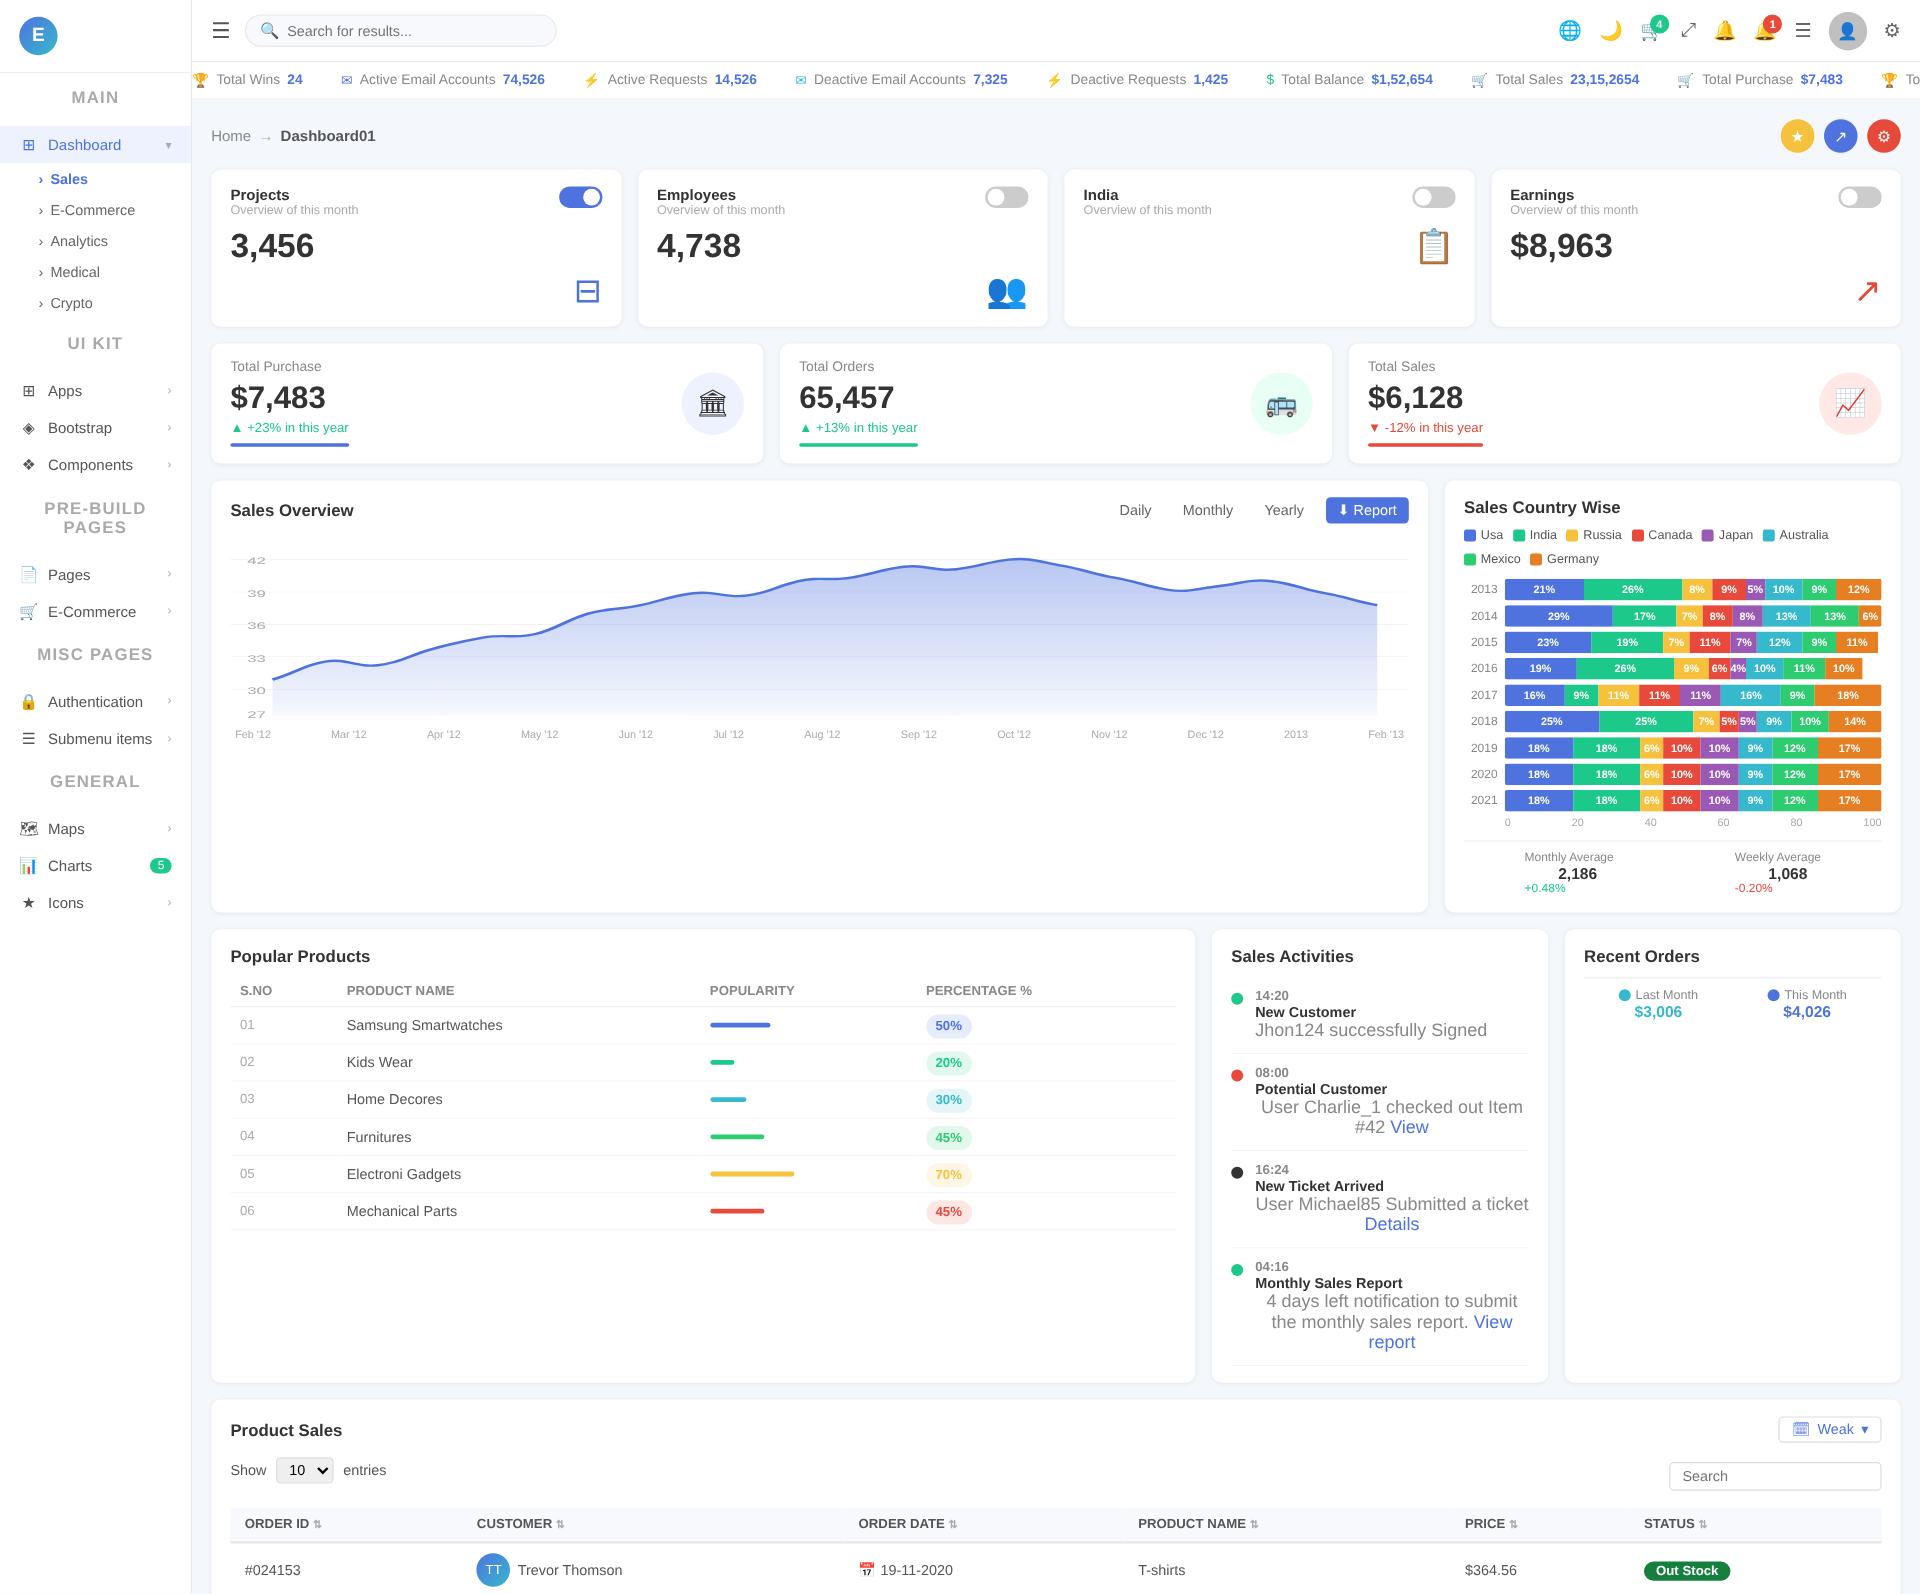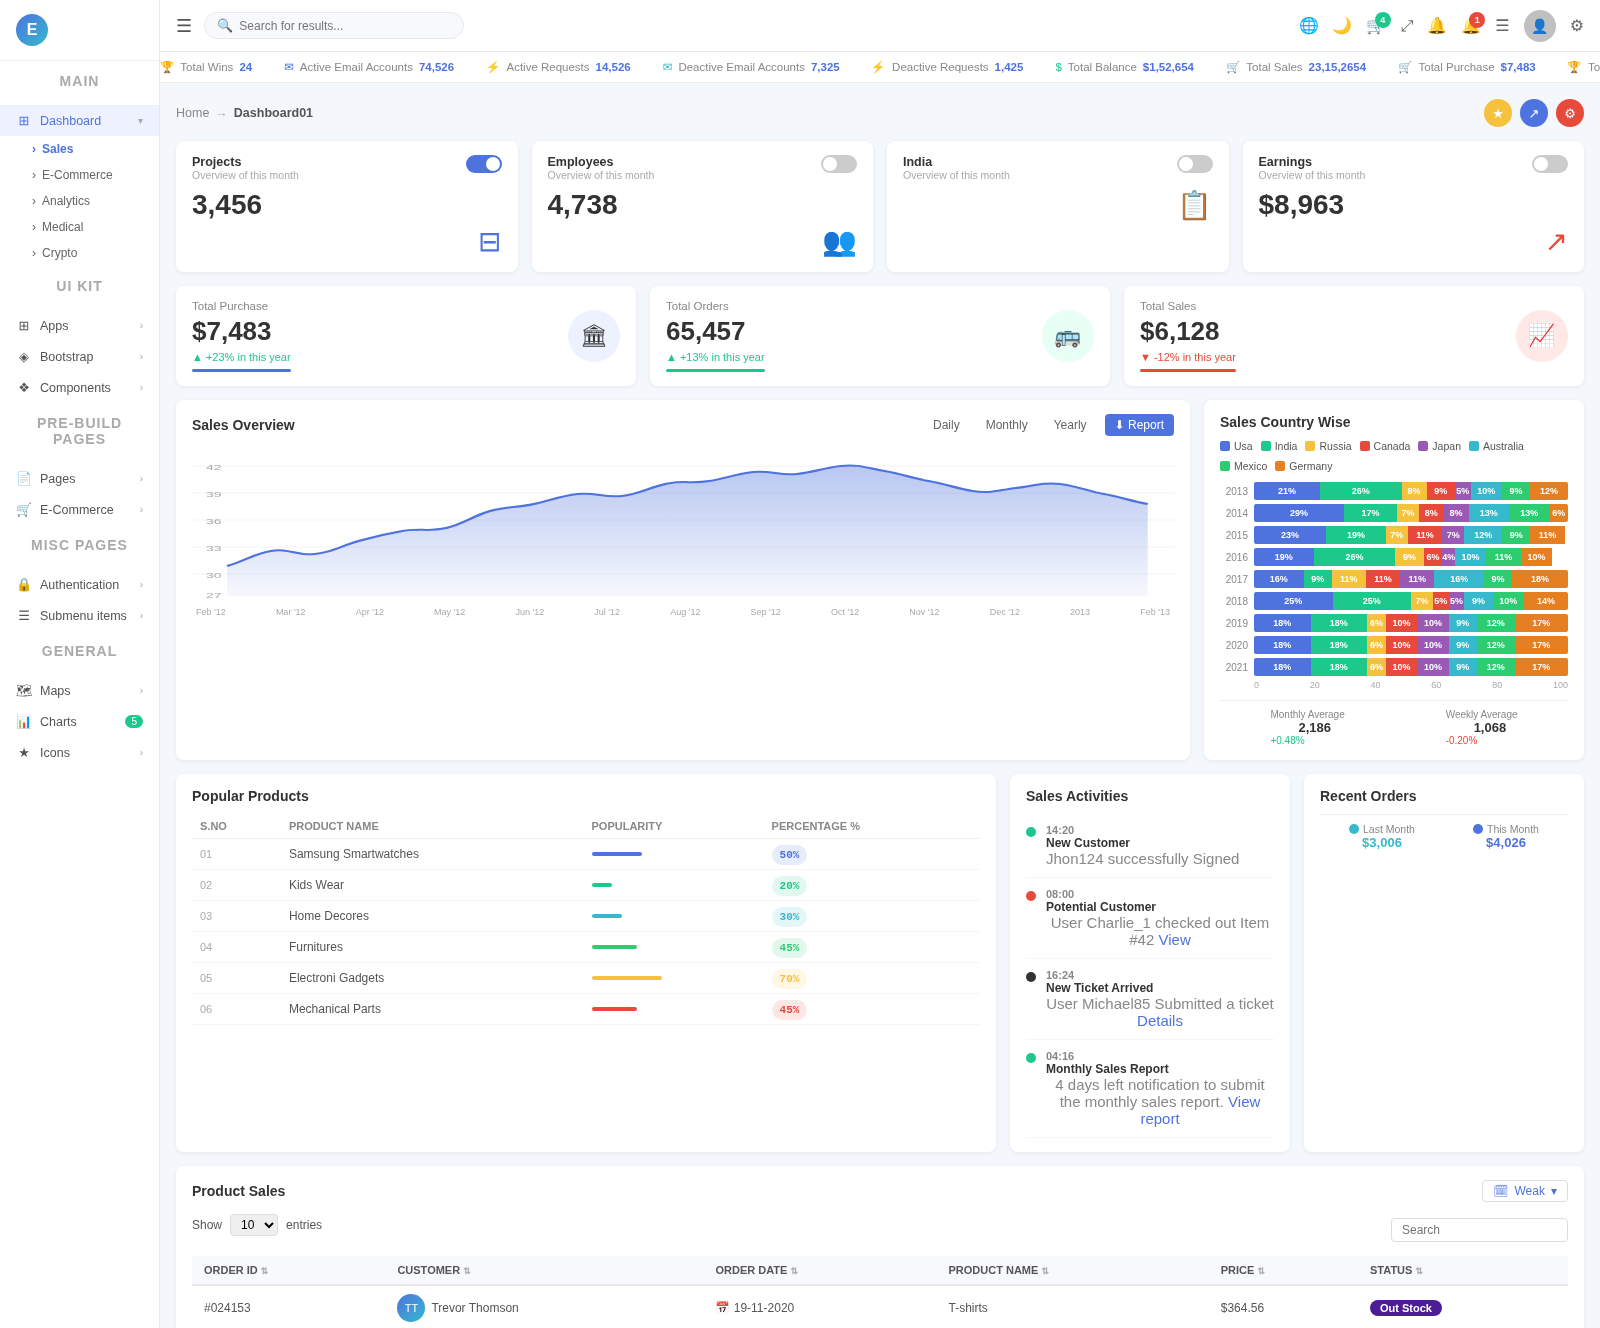--- a/index.html
+++ b/index.html
@@ -110,21 +110,21 @@
 
     
     .bottom-section { display: grid; grid-template-columns: 1fr 280px 280px; gap: 14px; margin-bottom: 14px; }
 
     
     .prod-table { width: 100%; border-collapse: collapse; font-size: 12px; }
     .prod-table th { font-size: 11px; font-weight: 700; color: #888; text-transform: uppercase; padding: 6px 8px; border-bottom: 1px solid #eee; text-align: left; }
     .prod-table td { padding: 8px 8px; border-bottom: 1px solid #f5f5f5; color: #555; vertical-align: middle; }
     .prod-table td:first-child { color: #aaa; font-size: 11px; }
     .pop-bar { height: 4px; border-radius: 2px; }
-    .pct-badge { background: #eef2ff; color: #4e73df; border-radius: 12px; padding: 4px 8px; font-size: 11px; font-weight: 600; font-family: Liberation Mono, monospace; }
+    .pct-badge { background: #eef2ff; color: #4e73df; border-radius: 12px; padding: 4px 8px; font-size: 11px; font-weight: 600; }
 
     
     .activity-list { list-style: none; }
     .act-item { display: flex; gap: 10px; padding: 10px 0; border-bottom: 1px solid #f5f5f5; }
     .act-dot { width: 10px; height: 10px; border-radius: 50%; margin-top: 3px; flex-shrink: 0; }
     .act-time { font-size: 11px; color: #888; font-weight: 600; }
     .act-title { font-size: 12px; font-weight: 600; color: #333; }
     .act-desc { font-size: 15px; color: #888; text-align: center; }
     .act-link { color: #4e73df; cursor: pointer; text-decoration: none; }
 
@@ -143,21 +143,21 @@
     .product-sales-section { background: white; border-radius: 8px; padding: 14px 16px; box-shadow: 0 1px 4px rgba(0,0,0,0.07); }
     .ps-header { display: flex; align-items: center; justify-content: space-between; margin-bottom: 12px; }
     .ps-title { font-size: 14px; font-weight: 600; }
     .ps-filter { display: flex; align-items: center; gap: 6px; font-size: 12px; color: #4e73df; cursor: pointer; border: 1px solid #ddd; padding: 3px 10px; border-radius: 4px; }
     .show-entries { display: flex; align-items: center; gap: 8px; font-size: 12px; color: #555; margin-bottom: 10px; }
     .show-entries select { border: 1px solid #ddd; border-radius: 4px; padding: 2px 6px; font-size: 12px; }
     .data-table { width: 100%; border-collapse: collapse; font-size: 12px; }
     .data-table th { background: #f8f9fc; font-size: 11px; font-weight: 700; color: #555; text-transform: uppercase; padding: 8px 12px; border-bottom: 2px solid #e8e8e8; text-align: left; white-space: nowrap; }
     .data-table td { padding: 8px 12px; border-bottom: 1px solid #f0f0f0; color: #555; vertical-align: middle; }
     .status-badge { padding: 2px 10px; border-radius: 12px; font-size: 11px; font-weight: 600; }
-    .status-out { background: #4c1d95; color: white; }
+    .status-out { background: #15803d; color: white; }
     .cust-avatar { width: 28px; height: 28px; border-radius: 50%; background: linear-gradient(135deg, #4e73df, #36b9cc); display: inline-flex; align-items: center; justify-content: center; color: white; font-size: 11px; margin-right: 6px; }
 
     
     .sort-icon { font-size: 9px; color: #aaa; }
     .section-header { display: flex; align-items: center; justify-content: space-between; margin-bottom: 10px; }
   </style>
 </head>
 <body>
 
 <nav class="sidebar">

